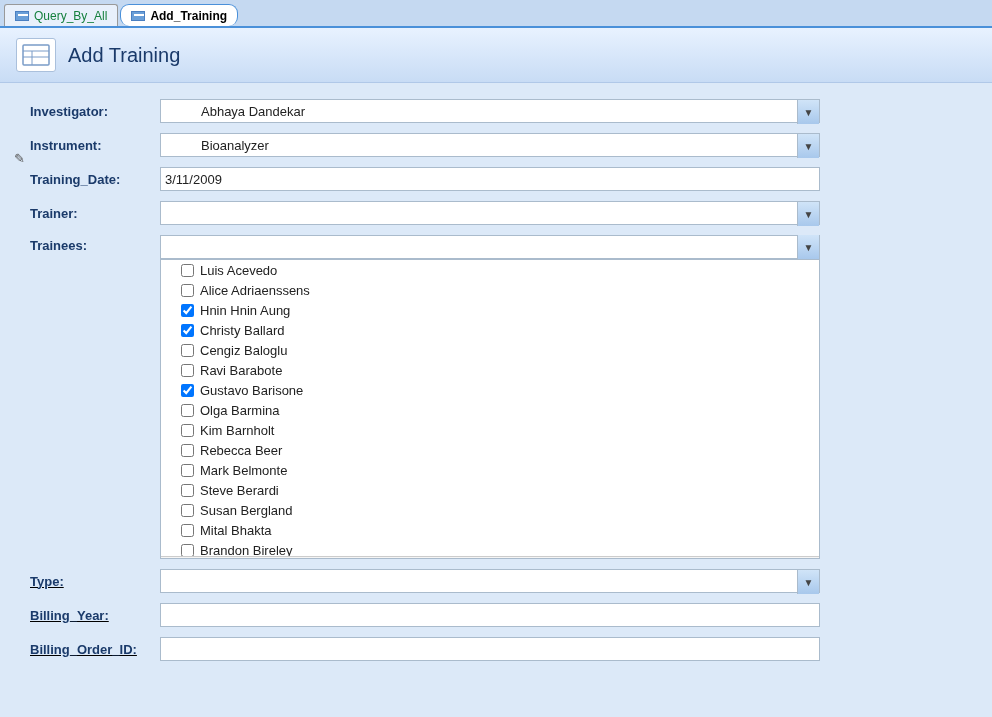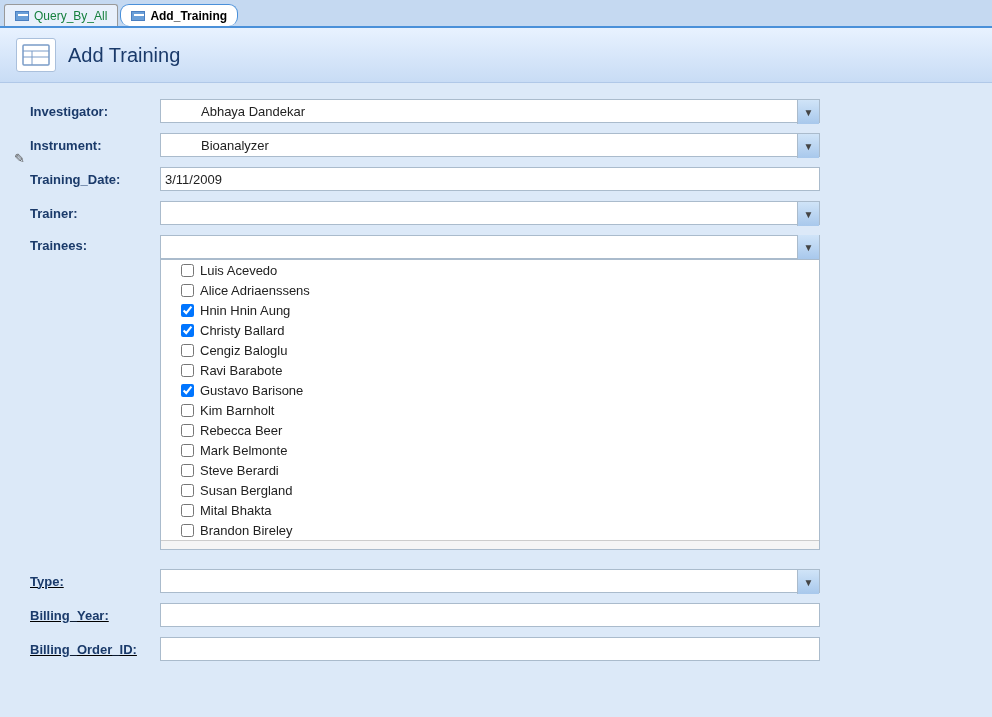--- a/index.html
+++ b/index.html
@@ -382,20 +382,24 @@
               <div class="listbox-item">
                 <input type="checkbox" style="">
                 <span>Ravi Barabote</span>
               </div>
               <div class="listbox-item">
                 <input type="checkbox" checked="" style="">
                 <span>Gustavo Barisone</span>
               </div>
               <div class="listbox-item">
                 <input type="checkbox" style="">
+                <span>Olga Barmina</span>
+              </div>
+              <div class="listbox-item">
+                <input type="checkbox" style="">
                 <span>Kim Barnholt</span>
               </div>
               <div class="listbox-item">
                 <input type="checkbox" style="">
                 <span>Rebecca Beer</span>
               </div>
               <div class="listbox-item">
                 <input type="checkbox" style="">
                 <span>Mark Belmonte</span>
               </div>

